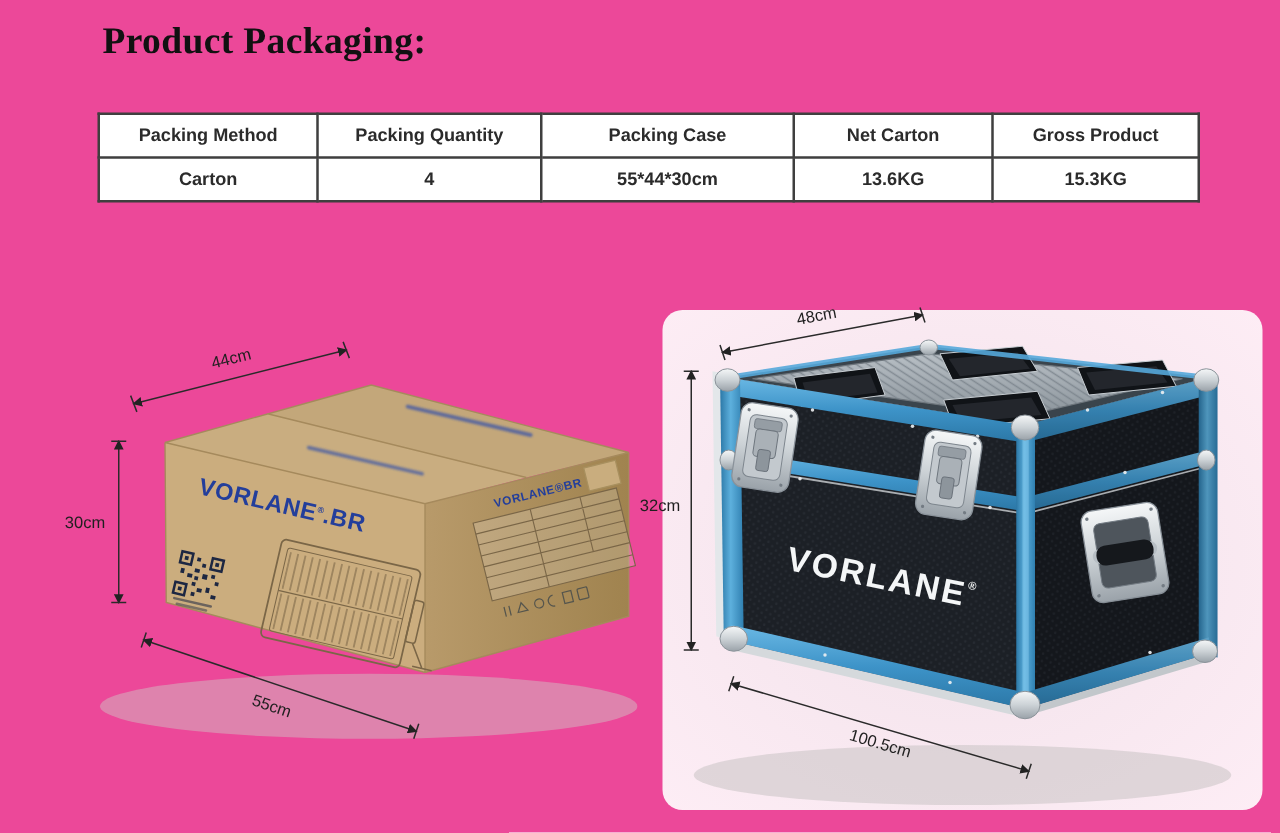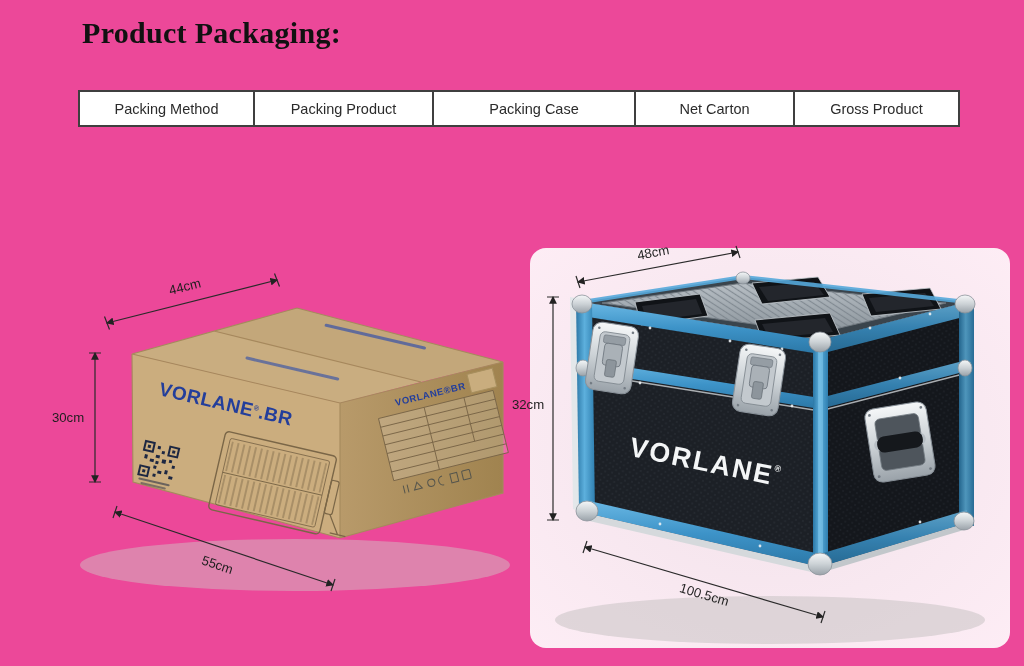--- a/index.html
+++ b/index.html
@@ -12,21 +12,21 @@
     font-family:"Liberation Serif","DejaVu Serif",serif;
     font-weight:bold;font-size:30px;color:#111;letter-spacing:.3px;
   }
   table.packing{
     position:absolute;left:78px;top:90px;width:880px;
     border-collapse:collapse;table-layout:fixed;
     font-size:14.5px;font-weight:bold;color:#2b2b2b;text-align:center;
   }
   table.packing th,table.packing td{
     border:2px solid #3f3f3f;height:33px;padding:0 4px;
-    font-weight:normal;background:#fff;
+    font-weight:bold;background:#fff;
   }
   .col0{width:175px}.col1{width:179px}.col2{width:202px}.col3{width:159px}.col4{width:165px}
   .figure{position:absolute;}
   .fig-carton{left:30px;top:235px;width:480px;height:400px;}
   .fig-flycase{left:500px;top:228px;width:524px;height:436px;}
   svg{display:block}
   .dim-label{font-family:"Liberation Sans",sans-serif;font-size:13.2px;font-weight:500;fill:#1f1f1f;}
   .logo-navy{font-weight:bold;fill:#233e9b;letter-spacing:.5px;}
 </style>
 </head>
@@ -40,27 +40,34 @@
     <colgroup>
         <col class="col0">
         <col class="col1">
         <col class="col2">
         <col class="col3">
         <col class="col4">
       </colgroup>
     <thead>
       <tr>
         <th>Packing Method</th>
-        <th>Packing Product</th>
+        <th>Packing Quantity</th>
         <th>Packing Case</th>
         <th>Net Carton</th>
         <th>Gross Product</th>
       </tr>
     </thead>
     <tbody>
+      <tr>
+        <td>Carton</td>
+        <td>4</td>
+        <td>55*44*30cm</td>
+        <td>13.6KG</td>
+        <td>15.3KG</td>
+      </tr>
     </tbody>
   </table>
 
   <div class="figure fig-carton">
   <svg viewBox="0 0 480 400" width="480" height="400">
     <defs>
       <marker id="arr" viewBox="0 0 10 10" refX="8.5" refY="5" markerWidth="6.5" markerHeight="6.5" orient="auto-start-reverse">
         <path d="M0,0 L10,5 L0,10 z" fill="#222"></path>
       </marker>
       <linearGradient id="gradRight" x1="0" y1="0" x2="1" y2="0">

